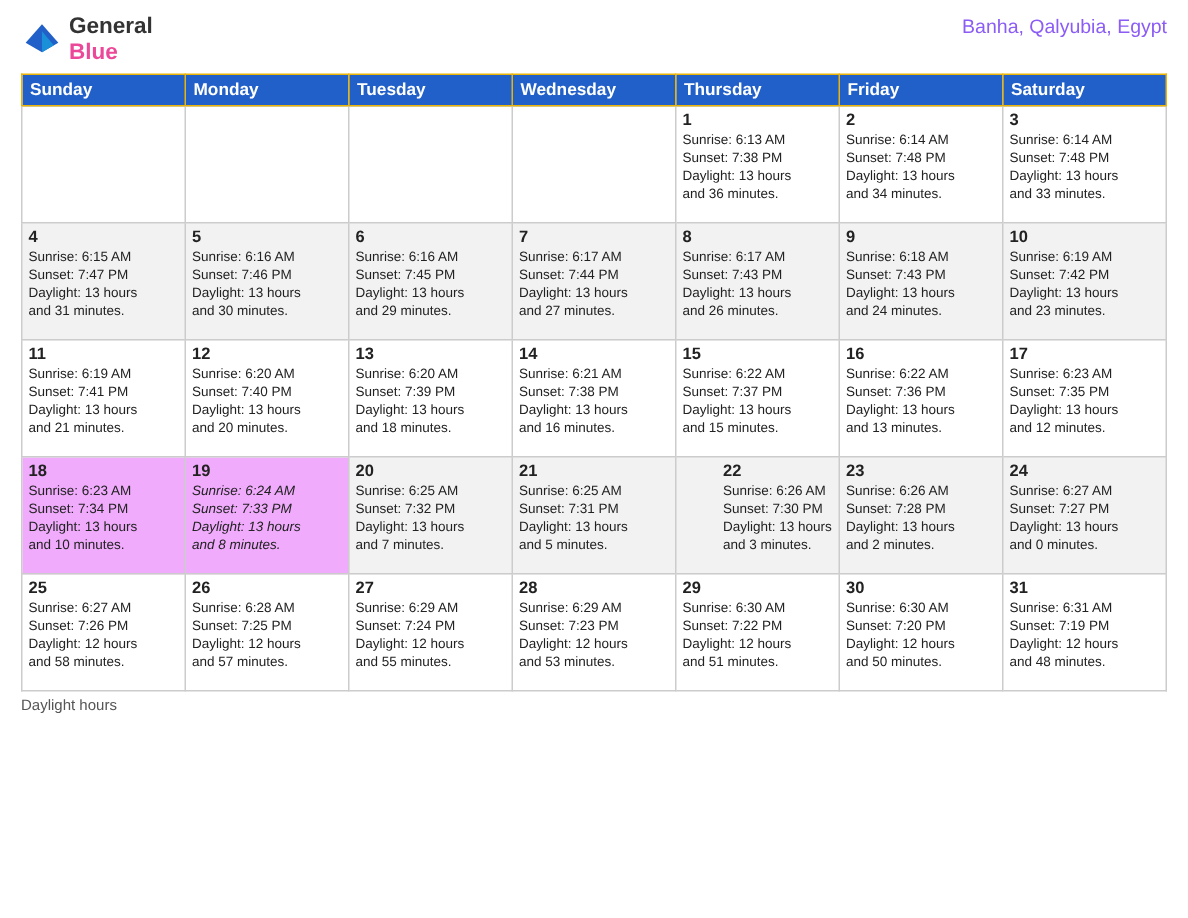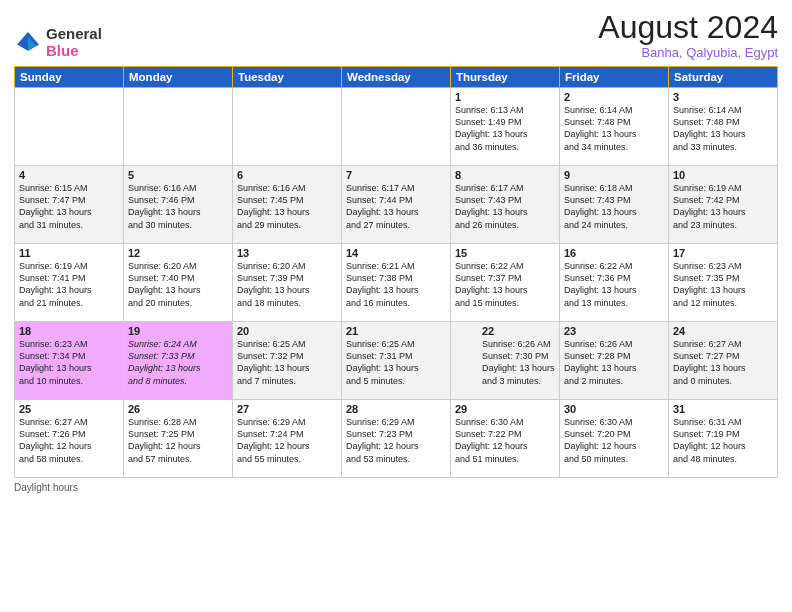--- a/index.html
+++ b/index.html
@@ -18,21 +18,20 @@
     .header-row {
       display: flex;
       justify-content: space-between;
       align-items: flex-start;
       margin-bottom: 6px;
     }
     .logo {
       display: flex;
       align-items: center;
       gap: 4px;
-      margin-top: 16px;
     }
     .logo-text {
       font-size: 15px;
       font-weight: bold;
       line-height: 1.1;
     }
     .logo-text .general { color: #333; }
     .logo-text .blue { color: #ec4899; }
     .logo-icon {
       width: 28px;
@@ -107,21 +106,20 @@
       <svg class="logo-icon" viewBox="0 0 36 36">
         <polygon points="18,4 32,20 18,28 4,20" fill="#2060c8"></polygon>
         <polygon points="18,10 28,22 18,28" fill="#1a90d8"></polygon>
       </svg>
       <div class="logo-text">
         <span class="general">General</span><br>
         <span class="blue">Blue</span>
       </div>
     </div>
     <div class="title-block">
-      <div class="month-year">August 2024</div>
       <div class="location">Banha, Qalyubia, Egypt</div>
     </div>
   </div>
 
   <table class="calendar">
     <thead>
       <tr>
       <th>Sunday</th>
           <th>Monday</th>
           <th>Tuesday</th>
@@ -133,21 +131,21 @@
     </thead>
     <tbody id="calendar-body">
     <tr>
           <td class="empty-cell"></td>
           <td class="empty-cell"></td>
           <td class="empty-cell"></td>
           <td class="empty-cell"></td>
           <td>
             <span class="day-num">1</span>
             <div class="day-info" style="white-space: pre-line;">Sunrise: 6:13 AM
-Sunset: 1:49 PM
+Sunset: 7:38 PM
 Daylight: 13 hours
 and 36 minutes.</div>
           </td>
           <td>
             <span class="day-num">2</span>
             <div class="day-info" style="white-space: pre-line;">Sunrise: 6:14 AM
 Sunset: 7:48 PM
 Daylight: 13 hours
 and 34 minutes.</div>
           </td>

